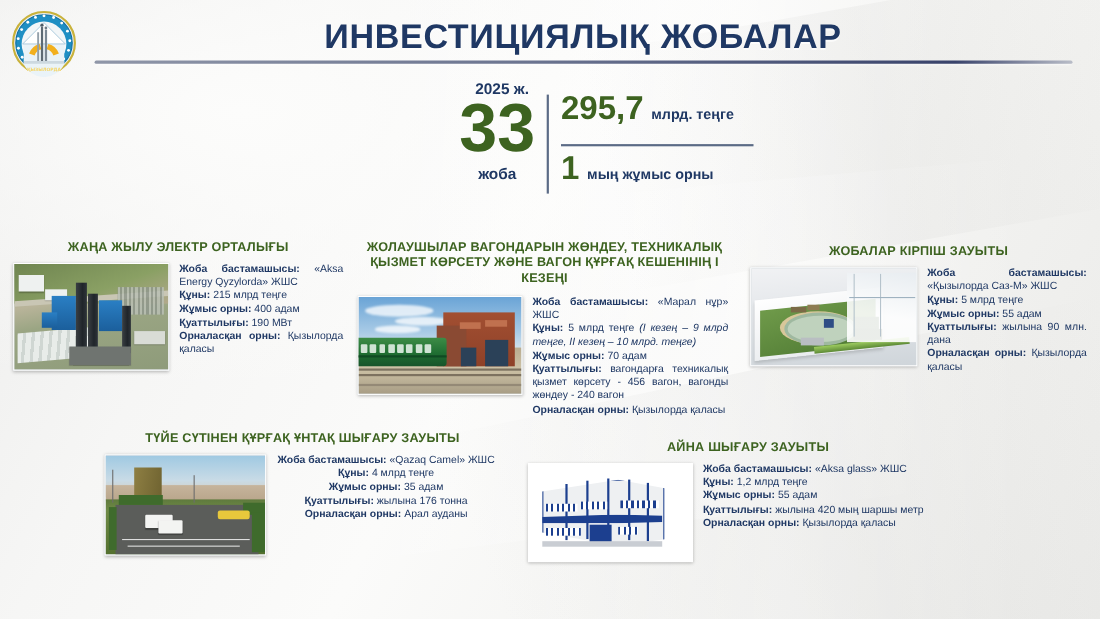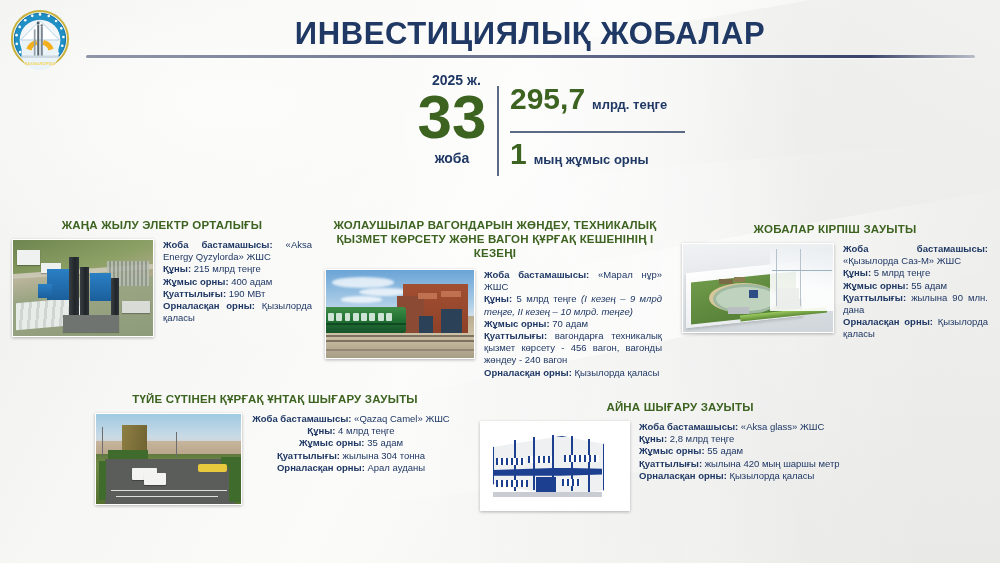--- a/index.html
+++ b/index.html
@@ -384,21 +384,21 @@
         </div>
       </div>
       <div class="facts">
         <b>Жоба бастамашысы:</b>
         <span>«Qazaq Camel» ЖШС</span><br>
         <b>Құны:</b>
         <span>4 млрд теңге</span><br>
         <b>Жұмыс орны:</b>
         <span>35 адам</span><br>
         <b>Қуаттылығы:</b>
-        <span>жылына 304 тонна</span><br>
+        <span>жылына 176 тонна</span><br>
         <b>Орналасқан орны:</b>
         <span>Арал ауданы</span>
       </div>
     </div>
   </div>
 
   <div class="card" id="card-5">
     <div class="card-title">АЙНА ШЫҒАРУ ЗАУЫТЫ</div>
     <div class="card-body">
       <div class="thumb" style="border-color:#fff;background:#fff;">
@@ -417,21 +417,21 @@
           <div class="gf-wins" style="left:10%;top:66%;width:22%;height:8%;"></div>
           <div class="gf-wins" style="left:55%;top:65%;width:12%;height:8%;"></div>
           <div class="gf-door"></div>
           <div class="gf-base"></div>
         </div>
       </div>
       <div class="facts">
         <b>Жоба бастамашысы:</b>
         <span>«Aksa glass» ЖШС</span><br>
         <b>Құны:</b>
-        <span>2,8 млрд теңге</span><br>
+        <span>1,2 млрд теңге</span><br>
         <b>Жұмыс орны:</b>
         <span>55 адам</span><br>
         <b>Қуаттылығы:</b>
         <span>жылына 420 мың шаршы метр</span><br>
         <b>Орналасқан орны:</b>
         <span>Қызылорда қаласы</span>
       </div>
     </div>
   </div>
 </div>

